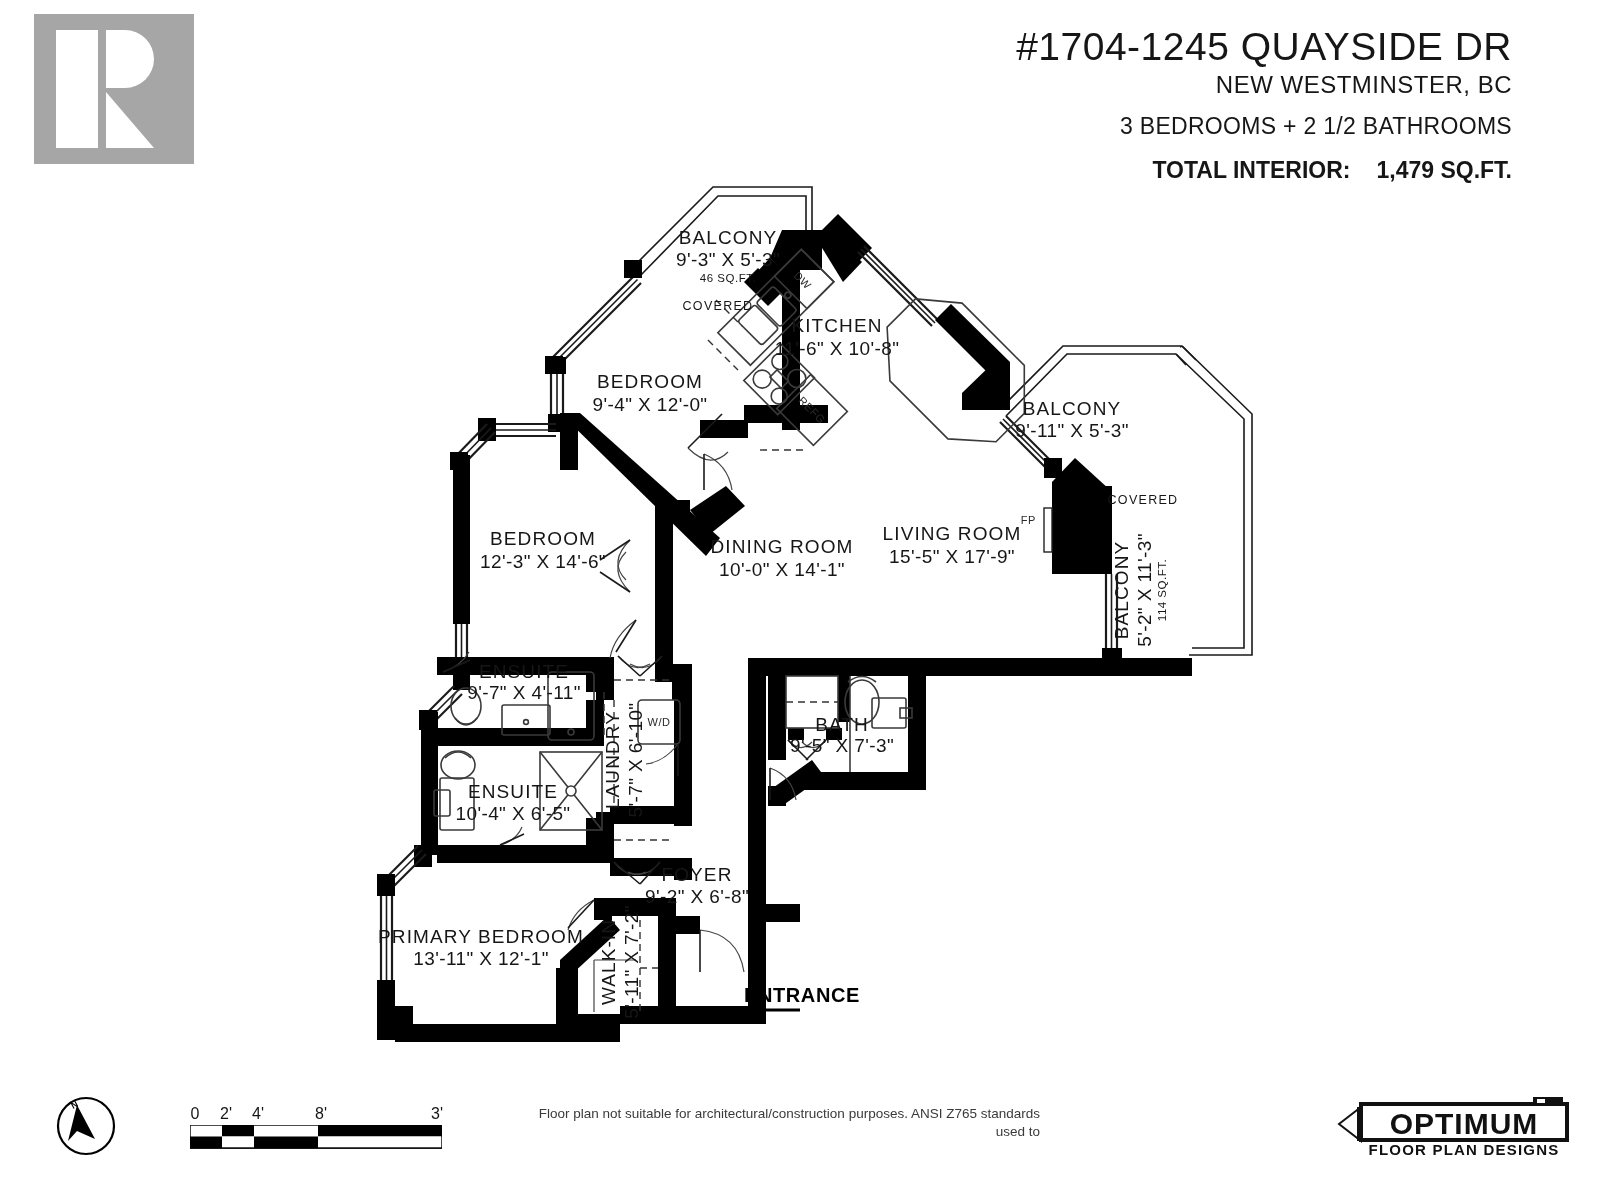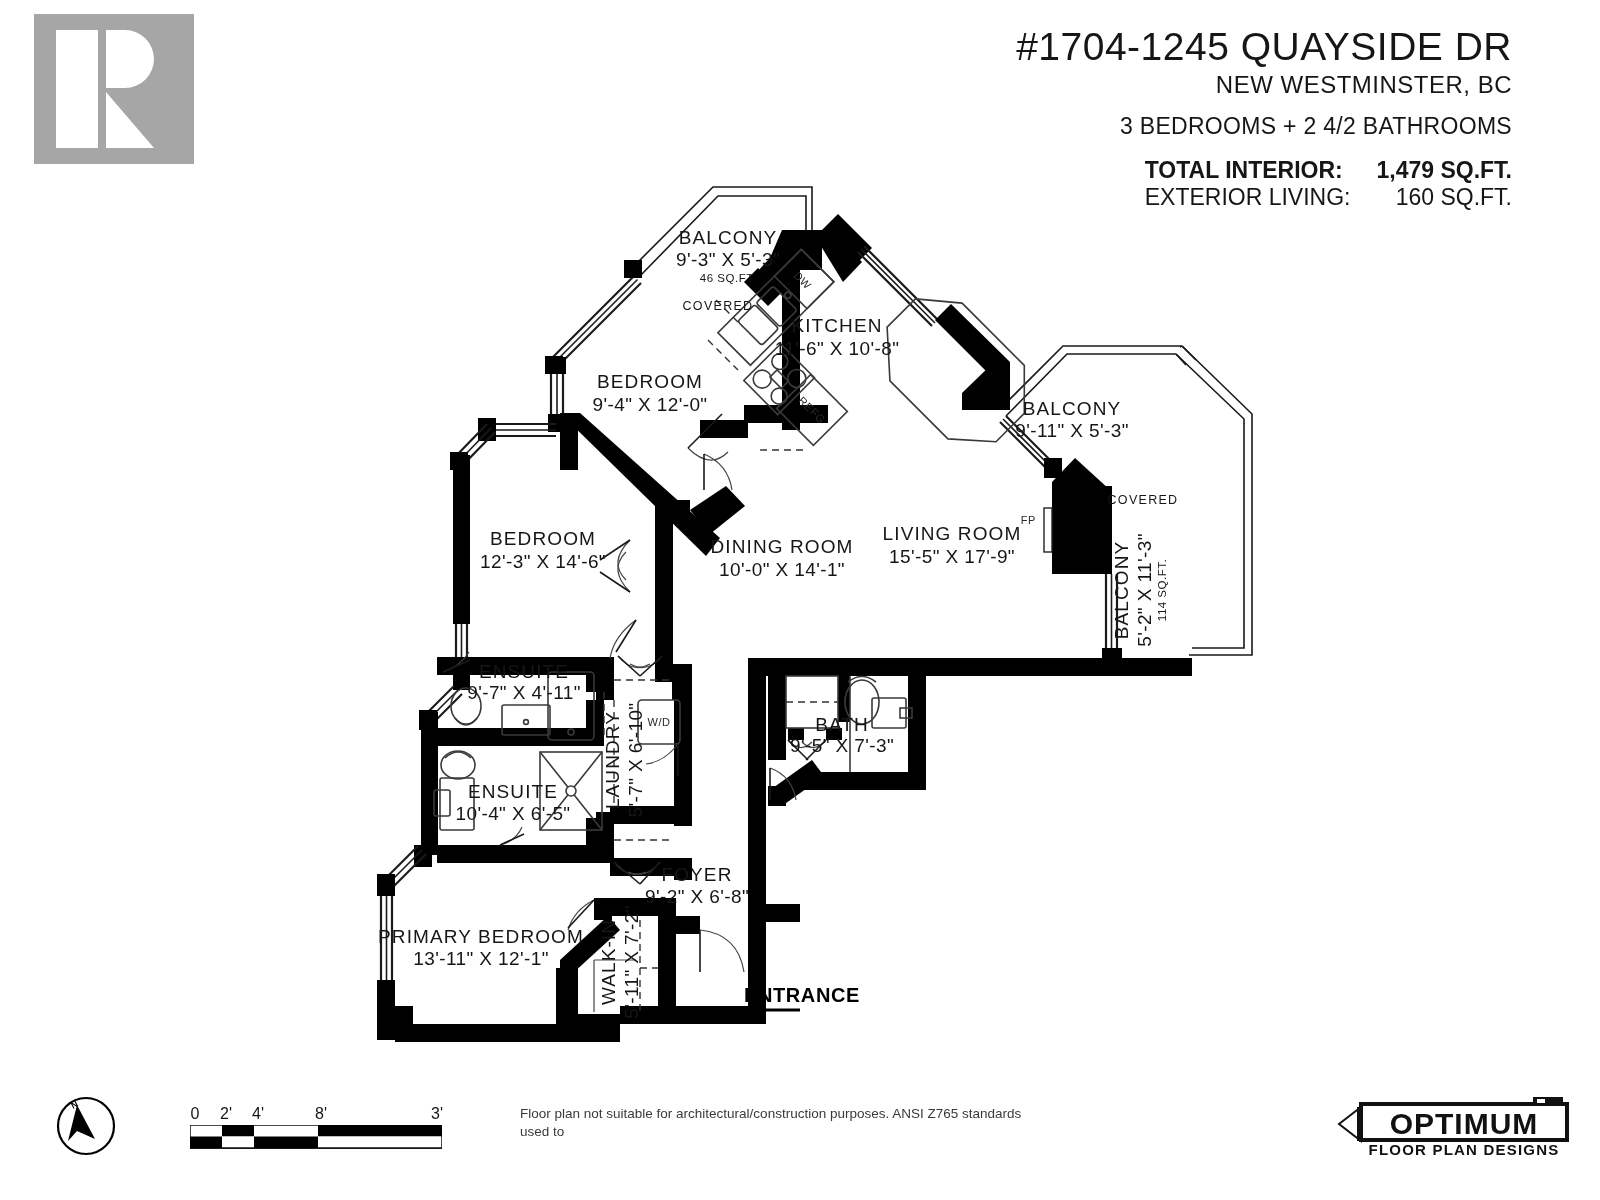--- a/index.html
+++ b/index.html
@@ -102,21 +102,21 @@
   #title-block table.areas {
     margin-top: 18px;
     margin-left: auto;
     border-collapse: collapse;
     font-size: 23px;
   }
   #title-block table.areas td {
     padding: 1px 0;
     white-space: nowrap;
   }
-  #title-block table.areas td.lbl { text-align: left; padding-right: 26px; }
+  #title-block table.areas td.lbl { text-align: center; padding-right: 26px; }
   #title-block table.areas td.val { }
   #title-block .row-bold td { font-weight: bold; }
 
   
   #plan-wrap {
     position: absolute;
     left: 0;
     top: 0;
     width: 1600px;
     height: 1200px;
@@ -146,21 +146,21 @@
     top: 0;
     transform: translateX(-50%);
     white-space: nowrap;
   }
   #scalebar .bars { width: 252px; }
   #disclaimer {
     position: absolute;
     left: 520px;
     top: 1105px;
     width: 520px;
-    text-align: left;
+    text-align: right;
     font-size: 13.5px;
     line-height: 1.35;
     color: #3a3a3a;
   }
   #optimum-logo {
     position: absolute;
     right: 28px;
     top: 1096px;
     width: 235px;
     height: 62px;
@@ -173,30 +173,26 @@
   <div class="mark">
     <div class="bar"></div>
     <div class="bowl"></div>
     <div class="leg2"></div>
   </div>
 </div>
 
 <div id="title-block">
   <div class="addr">#1704-1245 QUAYSIDE DR</div>
   <div class="city">NEW WESTMINSTER, BC</div>
-  <div class="beds">3 BEDROOMS + 2 4/2 BATHROOMS</div>
+  <div class="beds">3 BEDROOMS + 2 1/2 BATHROOMS</div>
   <table class="areas">
     <tbody>
         <tr class="row-bold">
       <td class="lbl">TOTAL INTERIOR:</td>
       <td class="val">1,479 SQ.FT.</td>
-    </tr>
-    <tr>
-      <td class="lbl">EXTERIOR LIVING:</td>
-      <td class="val">160 SQ.FT.</td>
     </tr>
   </tbody>
     </table>
 </div>
 
 <div id="plan-wrap">
 <svg width="1600" height="1200" viewBox="0 0 1600 1200" xmlns="http://www.w3.org/2000/svg">
   <defs>
     <style>
       .wall   { fill:#000; stroke:none; }

